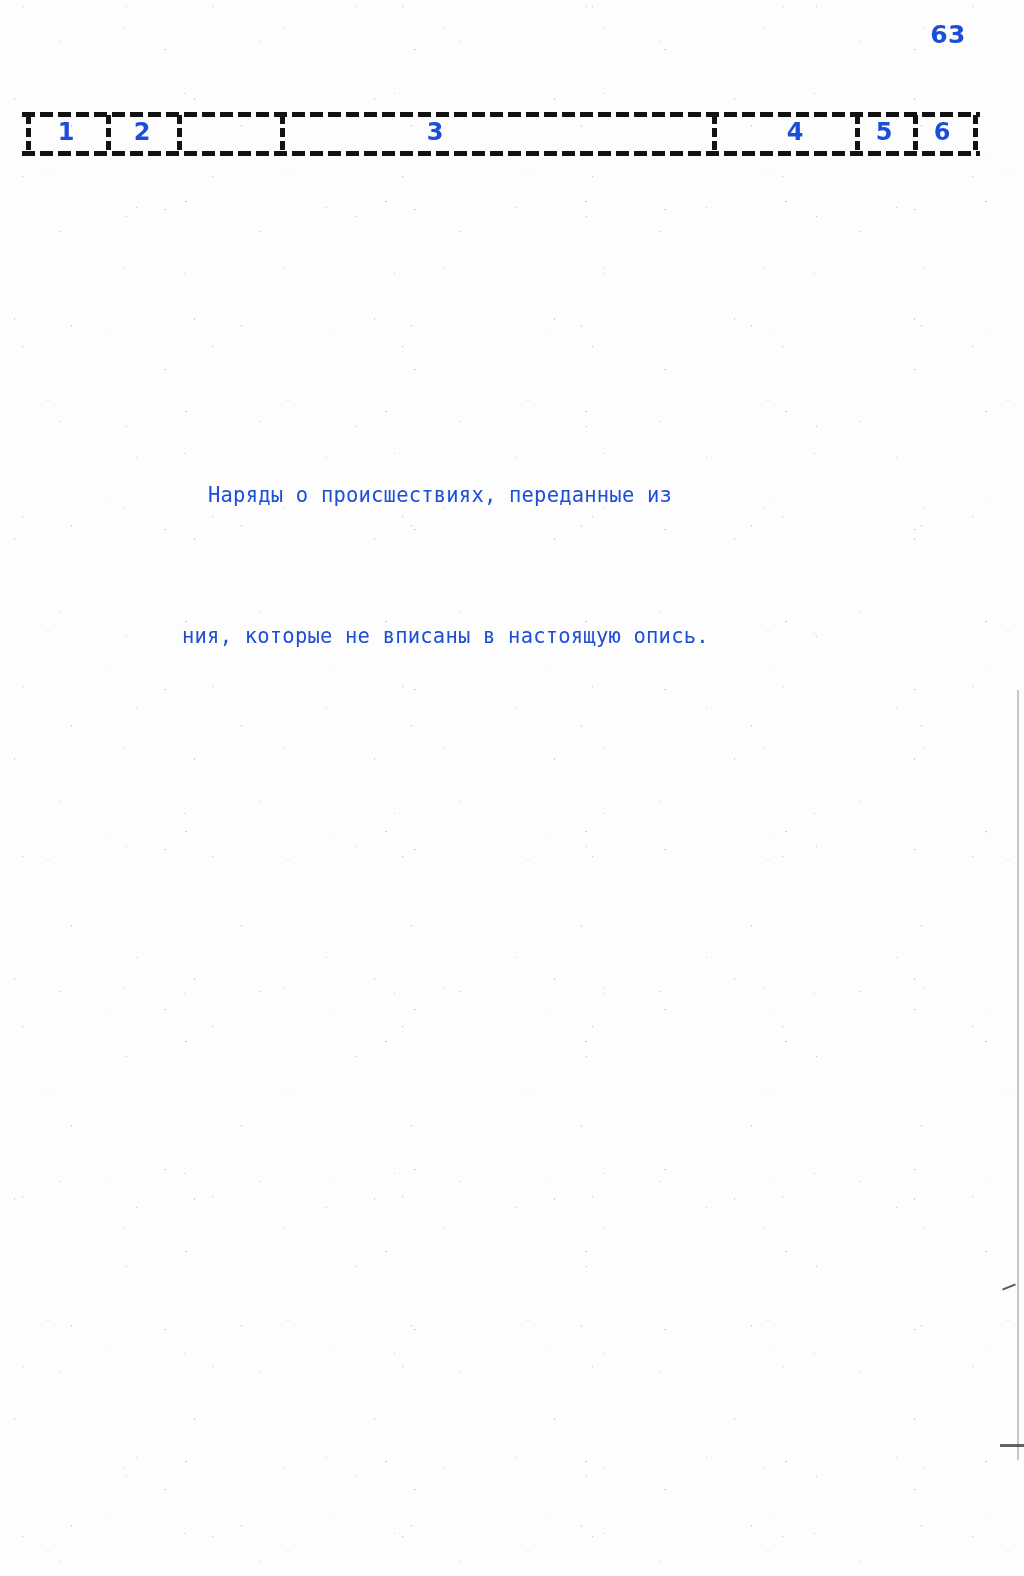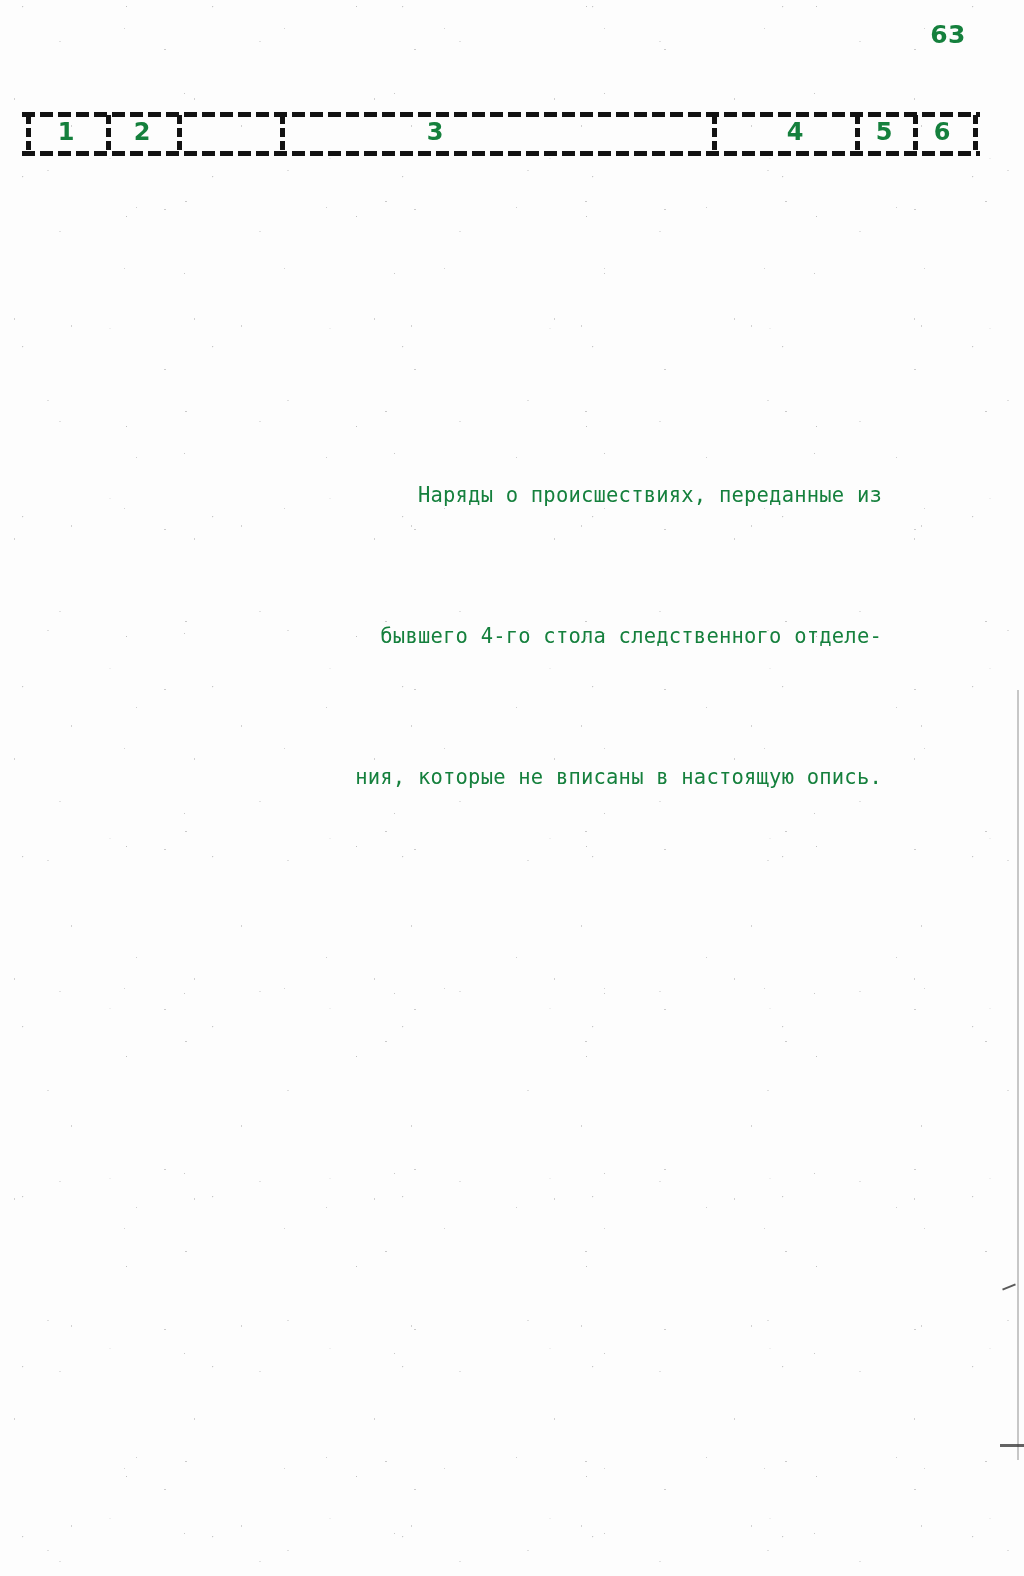--- a/index.html
+++ b/index.html
@@ -7,21 +7,21 @@
     padding: 0;
     background: #ffffff;
   }
   #page {
     position: relative;
     width: 1024px;
     height: 1576px;
     background: #fdfdfd;
     overflow: hidden;
     font-family: "DejaVu Sans Mono", "Liberation Mono", monospace;
-    color: #15803d;
+    color: #1d4ed8;
   }
 
   
   .grain {
     position: absolute;
     inset: 0;
     pointer-events: none;
     opacity: .55;
     background-image:
       radial-gradient(circle at 12% 4%, #9a9a9a 0.6px, transparent 0.8px),
@@ -91,21 +91,21 @@
   .body {
     position: absolute;
     left: 182px;
     top: 190px;
     width: 700px;
     font-size: 20.5px;
     line-height: 47px;
     letter-spacing: .2px;
     white-space: pre;
   }
-  .para { margin: 0; text-align: right; }
+  .para { margin: 0; }
   .gap-md { height: 62px; }
 
   .ln { position: relative; display: block; }
   .indent { padding-left: 26px; }
 
   
   .nn {
     position: relative;
     display: inline-block;
     font-size: 14px;
@@ -152,21 +152,20 @@
     <div class="cellnum" style="left:773px">4</div>
     <div class="cellnum" style="left:862px">5</div>
     <div class="cellnum" style="left:920px">6</div>
   </div>
 
   <div class="body">
 
     
     <div class="para">
       <span class="ln indent">Наряды о происшествиях, переданные из</span>
-      <span class="ln">бывшего 4-го стола следственного отделе-</span>
       <span class="ln">ния, которые не вписаны в настоящую опись.</span>
     </div>
 
     <div class="gap-md"></div>
 
     
     <div class="para">
       
       
     </div>

